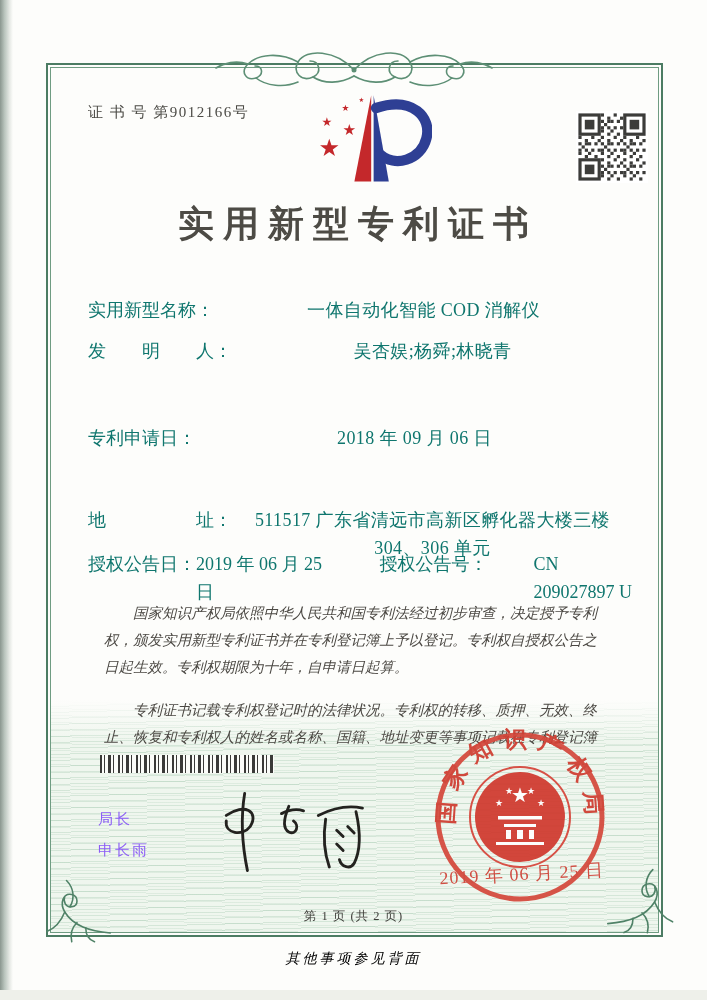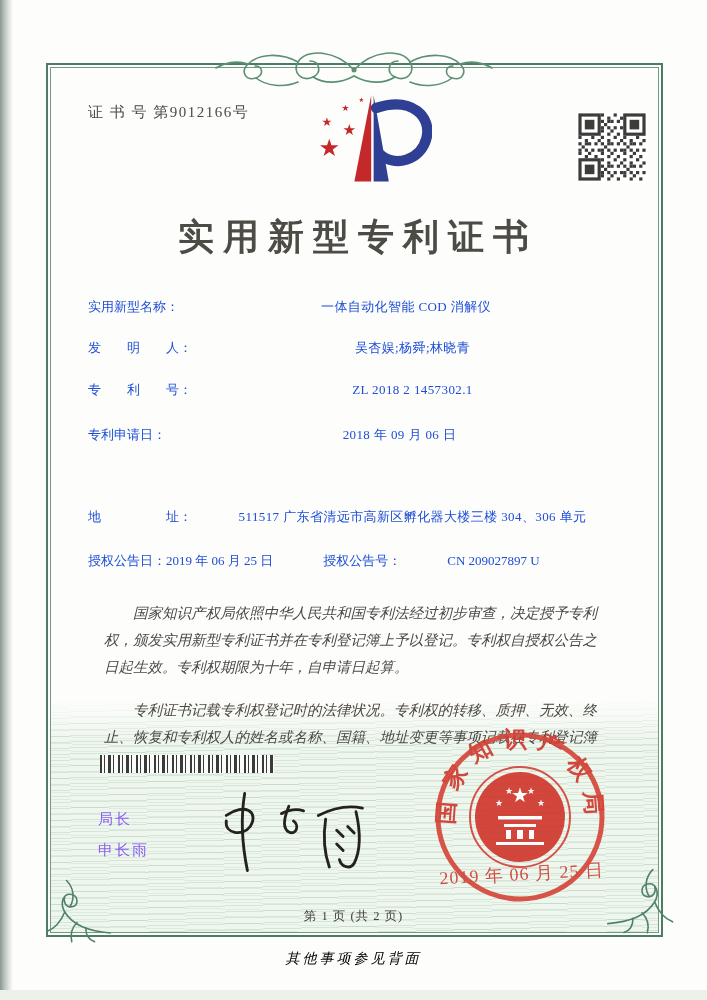--- a/index.html
+++ b/index.html
@@ -19,24 +19,24 @@
     background:
       repeating-linear-gradient(178.5deg, rgba(116,172,136,.22) 0 1px, rgba(0,0,0,0) 1px 6px),
       repeating-linear-gradient(1.5deg, rgba(116,172,136,.14) 0 1px, rgba(0,0,0,0) 1px 7px),
       #eff6ee;}
   .waves::before{content:"";position:absolute;left:0;top:0;width:100%;height:42px;
       background:linear-gradient(#fdfdfb,rgba(253,253,251,0));}
 
   .cert-no{position:absolute;left:88px;top:103px;font-size:15px;letter-spacing:1.5px;color:#4b4a45;}
   .logo{position:absolute;left:312px;top:90px;}
   .qr{position:absolute;left:576px;top:111px;}
-  .title{position:absolute;left:0;top:213px;width:100%;text-align:center;
+  .title{position:absolute;left:0;top:200px;width:100%;text-align:center;
          font-size:36px;font-weight:700;letter-spacing:9px;color:#4d4b45;text-indent:9px;}
 
-  .row{position:absolute;left:88px;display:flex;font-size:13px;color:#1d4ed8;width:545px;line-height:1.55;}
+  .row{position:absolute;left:88px;display:flex;font-size:18px;color:#0f766e;width:545px;line-height:1.55;}
   .row .lbl{white-space:pre;flex:none;}
   .row .val{flex:1;letter-spacing:.4px;text-align:center;}
   .r1{top:297px}.r2{top:338px}.r3{top:380px}.r4{top:425px}.r5{top:464px}.r6{top:507px}
   .r7{top:551px}
   .pair2{margin-left:50px;display:flex;gap:46px;}
 
   .legal{position:absolute;left:88px;top:584px;width:537px;font-size:14.5px;line-height:1.86;
          color:#4b4843;font-style:italic;}
   .legal p{margin:16px;text-indent:2em;}
 
@@ -237,24 +237,20 @@
   <div class="title">实用新型专利证书</div>
 
   <div class="row r1">
     <span class="lbl">实用新型名称：</span>
     <span class="val">一体自动化智能 COD 消解仪</span>
   </div>
   <div class="row r2">
     <span class="lbl">发　　明　　人：</span>
     <span class="val">吴杏娱;杨舜;林晓青</span>
   </div>
-  <div class="row r3">
-    <span class="lbl">专　　利　　号：</span>
-    <span class="val">ZL 2018 2 1457302.1</span>
-  </div>
   <div class="row r4">
     <span class="lbl">专利申请日：</span>
     <span class="val">2018 年 09 月 06 日</span>
   </div>
   <div class="row r6">
     <span class="lbl">地　　　　　址：</span>
     <span class="val">511517 广东省清远市高新区孵化器大楼三楼 304、306 单元</span>
   </div>
 
   <div class="row r7">

